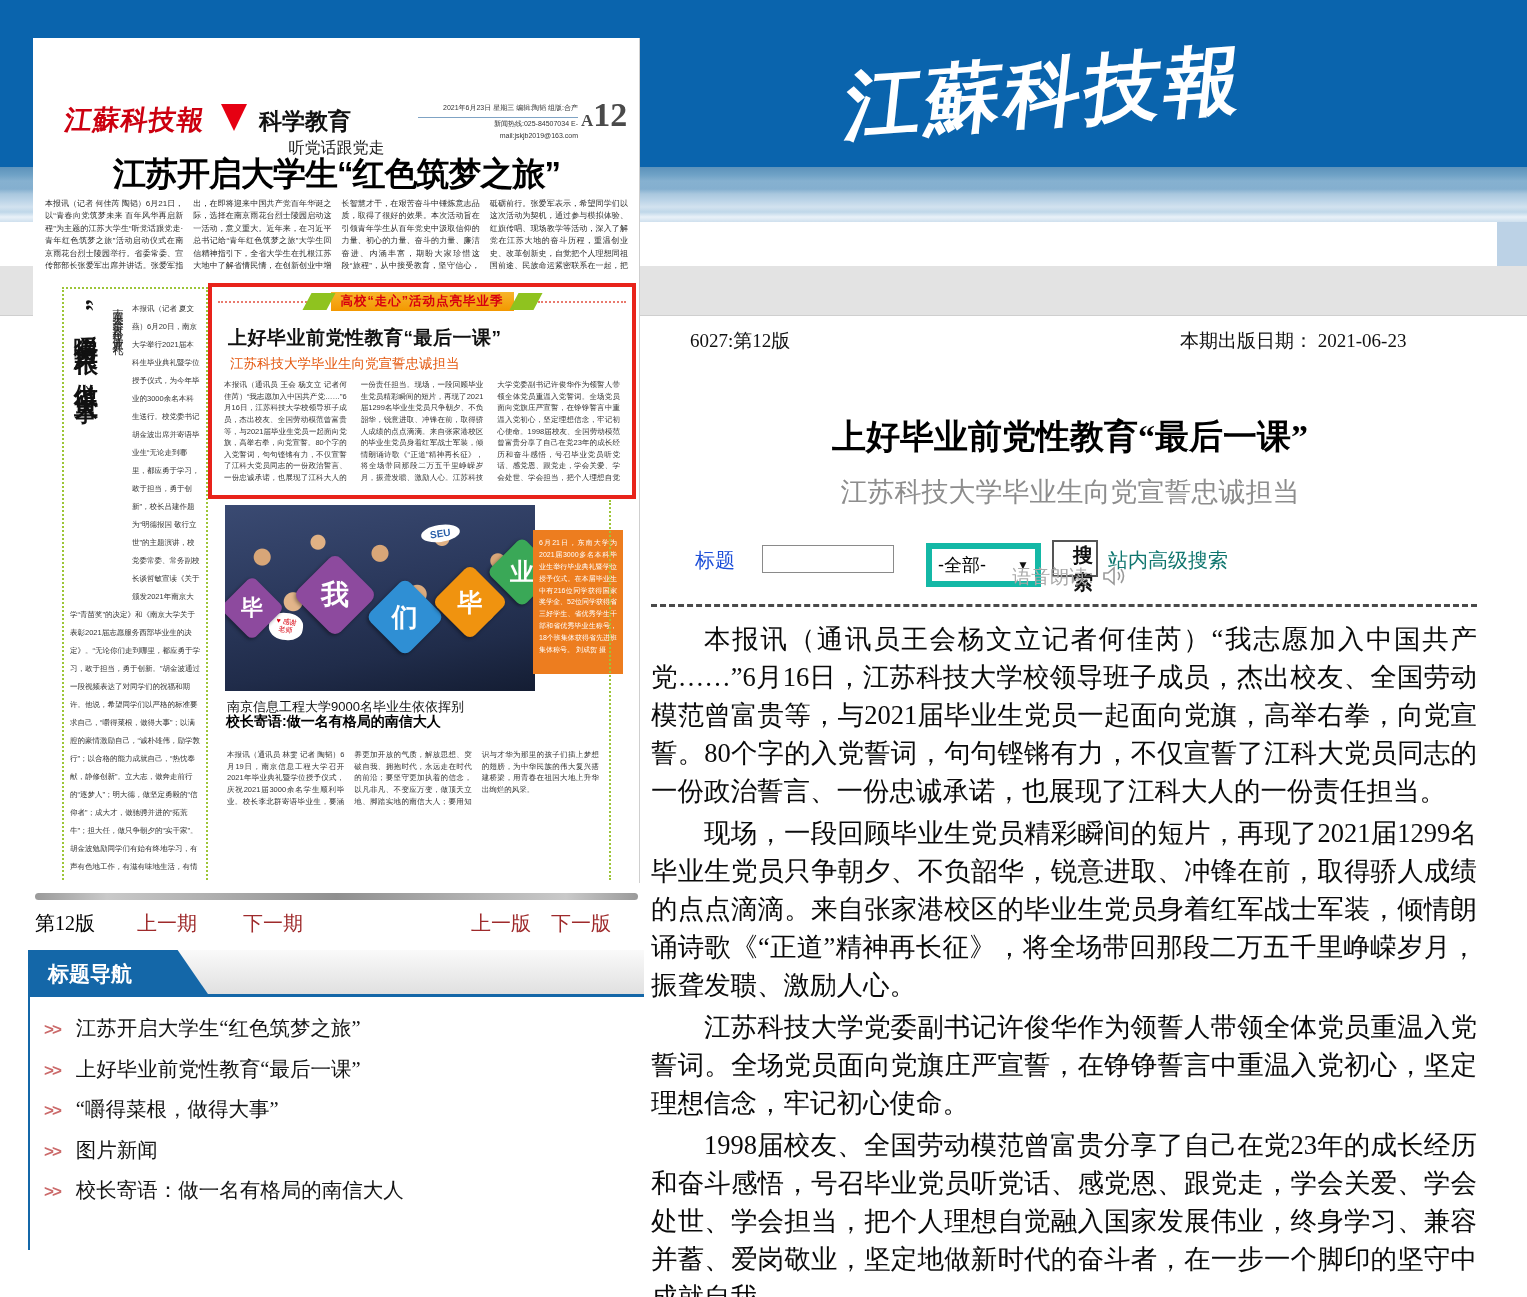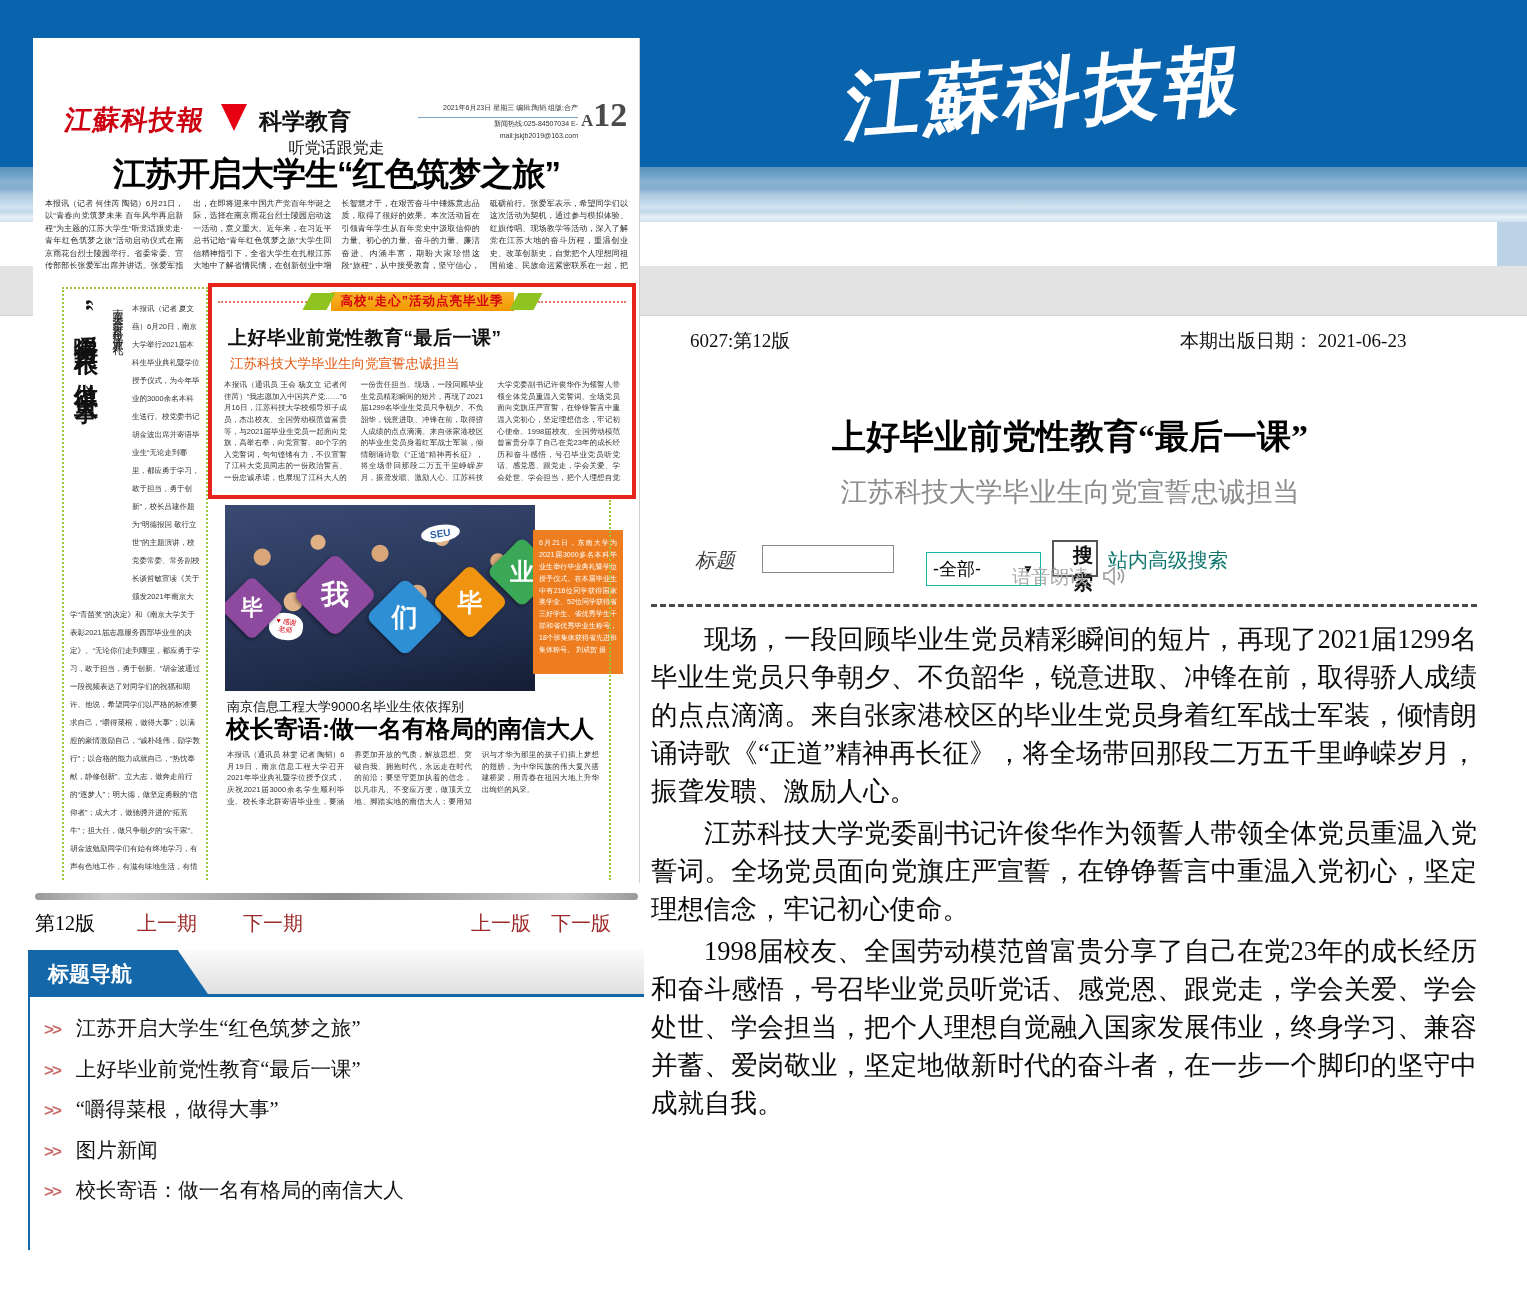--- a/index.html
+++ b/index.html
@@ -15,26 +15,26 @@
                transform:rotate(-4deg) skewX(-10deg); letter-spacing:4px; }
   .grad-strip { position:absolute; left:0; top:167px; width:1527px; height:55px;
     background:linear-gradient(180deg,#5c92bb 0px,#6fa2c6 8px,#86b1d0 14px,#84afcf 22px,
       #a9c7de 27px,#bdd5e8 34px,#d2e2ef 40px,#bfd7e9 45px,#e9f1f8 50px,#cfe0ee 55px); }
   .nav-bar { position:absolute; left:0; top:222px; width:1497px; height:44px; background:#0a64ad;
              color:#fff; font-size:21px; line-height:44px; padding-left:695px; }
   .nav-bar a { color:#fff; text-decoration:none; margin-right:22px; cursor:pointer; }
   .right-notch { position:absolute; left:1497px; top:222px; width:30px; height:44px; background:#bcd2e6; }
   .search-bar { position:absolute; left:0; top:266px; width:1527px; height:50px; background:#e3e3e3;
                 border-bottom:1px solid #cfcfcf; }
-  .search-label { position:absolute; left:695px; top:281px; font-size:20px; color:#404040;font-style:italic; }
+  .search-label { position:absolute; left:695px; top:281px; font-size:20px; color:#1d4ed8; }
   .search-input { position:absolute; left:762px; top:279px; width:132px; height:28px; background:#fff;
                   border:1px solid #8a8a8a; }
   .search-select { position:absolute; left:926px; top:277px; width:115px; height:32px; background:#fff;
-                   border:1px solid #14b8a6; font-size:18px; display:flex; align-items:center;
-                   justify-content:space-between; padding:16px 6px; cursor:pointer;margin-top:9px; }
+                   border:6px solid #14b8a6; font-size:18px; display:flex; align-items:center;
+                   justify-content:space-between; padding:16px 6px; cursor:pointer; }
   .search-select .arrow { font-size:12px; color:#111; }
   .search-btn { position:absolute; left:1052px; top:274px; width:46px; height:37px; background:#fff;
                 border:2px solid #555; font-size:20px; font-weight:bold; color:#111; cursor:pointer;
                 font-family:inherit;padding-left:16px; }
   .adv-link { position:absolute; left:1108px; top:281px; font-size:20px; color:#0f766e;
               text-decoration:none; cursor:pointer; }
 
   
   .issue-no { position:absolute; left:690px; top:328px; font-size:19px; color:#111; }
   .pub-date { position:absolute; left:1180px; top:328px; font-size:19px; color:#111; }
@@ -114,21 +114,21 @@
   .diamond span { transform:rotate(-45deg); color:#fff; font-weight:900; }
   .pill { position:absolute; background:#fff; border-radius:50%; color:#2a5fa8; font-weight:bold;
           padding:3px 9px; font-size:10px; transform:rotate(-8deg); }
   .heart { position:absolute; background:#fff; border-radius:45%; color:#d7000f; padding:5px 5px;
            font-size:7px; line-height:1.2; text-align:center; transform:rotate(8deg); width:34px; }
   .caption-box { position:absolute; left:500px; top:492px; width:90px; height:144px; background:#ed7d1f;
                  color:#fff; font-size:7px; line-height:1.7; text-align:justify; padding:7px 6px; }
   .vdots { position:absolute; left:576px; top:462px; height:380px; border-left:2px dotted #9dc537; }
 
   .bs-kicker { position:absolute; left:194px; top:660px; font-size:13px; color:#111; }
-  .bs-headline { position:absolute; left:193px; top:675px; font-size:24px; font-weight:900; color:#000; }
+  .bs-headline { position:absolute; left:193px; top:675px; font-size:14px; font-weight:900; color:#000; }
   .bs-cols { position:absolute; left:194px; top:711px; width:372px; height:128px; overflow:hidden;
              column-count:3; column-gap:10px; }
 
   
   .hr-bar { position:absolute; left:35px; top:893px; width:603px; height:7px; border-radius:4px;
             background:linear-gradient(90deg,#9a9a9a,#c9c9c9 12%,#8f8f8f 50%,#c9c9c9 88%,#9a9a9a); }
   .pager span, .pager a { position:absolute; top:910px; font-size:20px;
             font-family:"Liberation Serif","DejaVu Serif",serif; text-decoration:none; }
   .pager .cur { left:35px; color:#000; }
   .pager .lnk { color:#9e2a2b; cursor:pointer; }
@@ -180,20 +180,21 @@
   <div class="art-sub">江苏科技大学毕业生向党宣誓忠诚担当</div>
   <div class="tts-row">
     <span>语音朗读:</span><svg width="26" height="22" viewBox="0 0 26 22" fill="none" stroke="#9a9a9a" stroke-width="1.6">
       <polygon points="2,8 6,8 12,3 12,19 6,14 2,14" fill="none"></polygon>
       <path d="M16 7 q3 4 0 8" fill="none"></path>
       <path d="M19 4 q5 7 0 14" fill="none"></path>
     </svg>
   </div>
   <div class="dashed-sep"></div>
   <div class="art-body serif">
+    <p>本报讯（通讯员王会杨文立记者何佳芮）“我志愿加入中国共产党……”6月16日，江苏科技大学校领导班子成员，杰出校友、全国劳动模范曾富贵等，与2021届毕业生党员一起面向党旗，高举右拳，向党宣誓。80个字的入党誓词，句句铿锵有力，不仅宣誓了江科大党员同志的一份政治誓言、一份忠诚承诺，也展现了江科大人的一份责任担当。</p>
     <p>现场，一段回顾毕业生党员精彩瞬间的短片，再现了2021届1299名毕业生党员只争朝夕、不负韶华，锐意进取、冲锋在前，取得骄人成绩的点点滴滴。来自张家港校区的毕业生党员身着红军战士军装，倾情朗诵诗歌《“正道”精神再长征》，将全场带回那段二万五千里峥嵘岁月，振聋发聩、激励人心。</p>
     <p>江苏科技大学党委副书记许俊华作为领誓人带领全体党员重温入党誓词。全场党员面向党旗庄严宣誓，在铮铮誓言中重温入党初心，坚定理想信念，牢记初心使命。</p>
     <p>1998届校友、全国劳动模范曾富贵分享了自己在党23年的成长经历和奋斗感悟，号召毕业党员听党话、感党恩、跟党走，学会关爱、学会处世、学会担当，把个人理想自觉融入国家发展伟业，终身学习、兼容并蓄、爱岗敬业，坚定地做新时代的奋斗者，在一步一个脚印的坚守中成就自我。</p>
 
   </div>
 
   <div class="paper">
     <div class="np-logo">江蘇科技報</div>
     <div class="np-tri"></div>
     <div class="np-section">科学教育</div>

